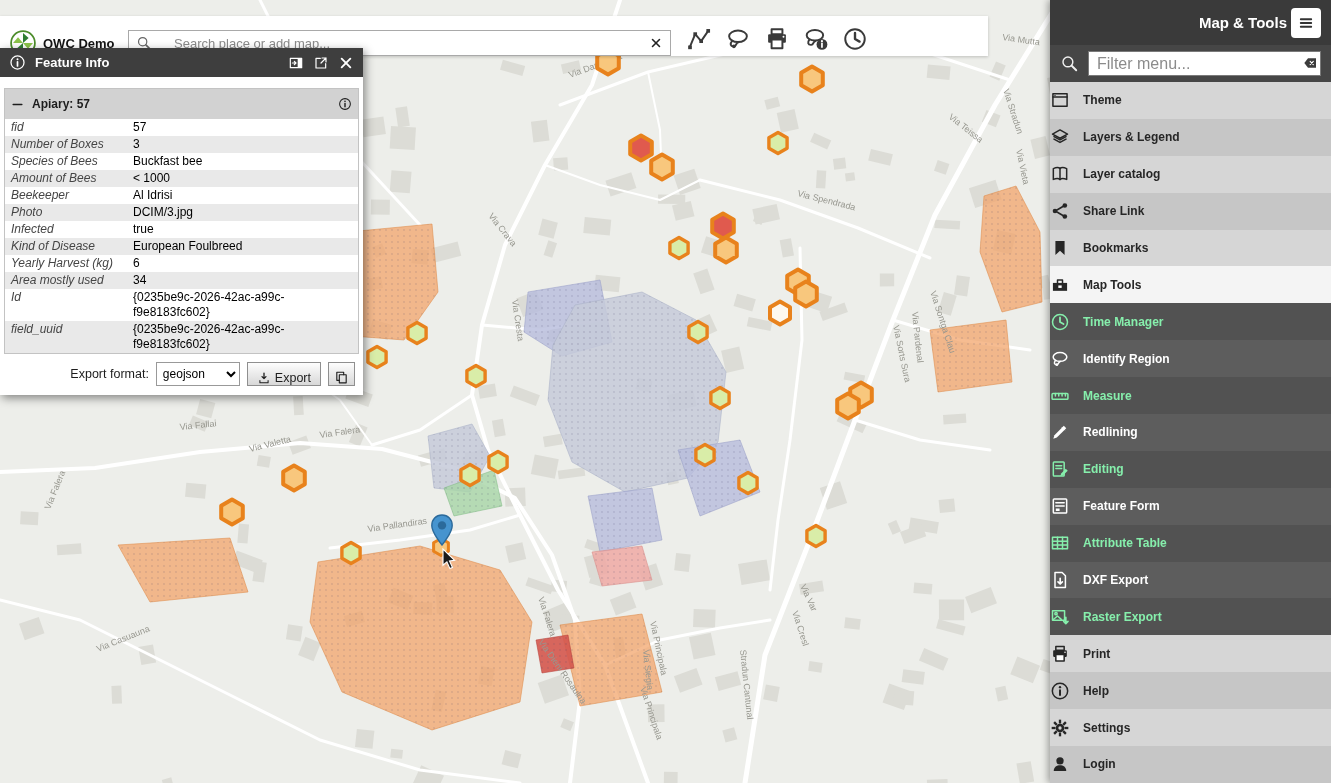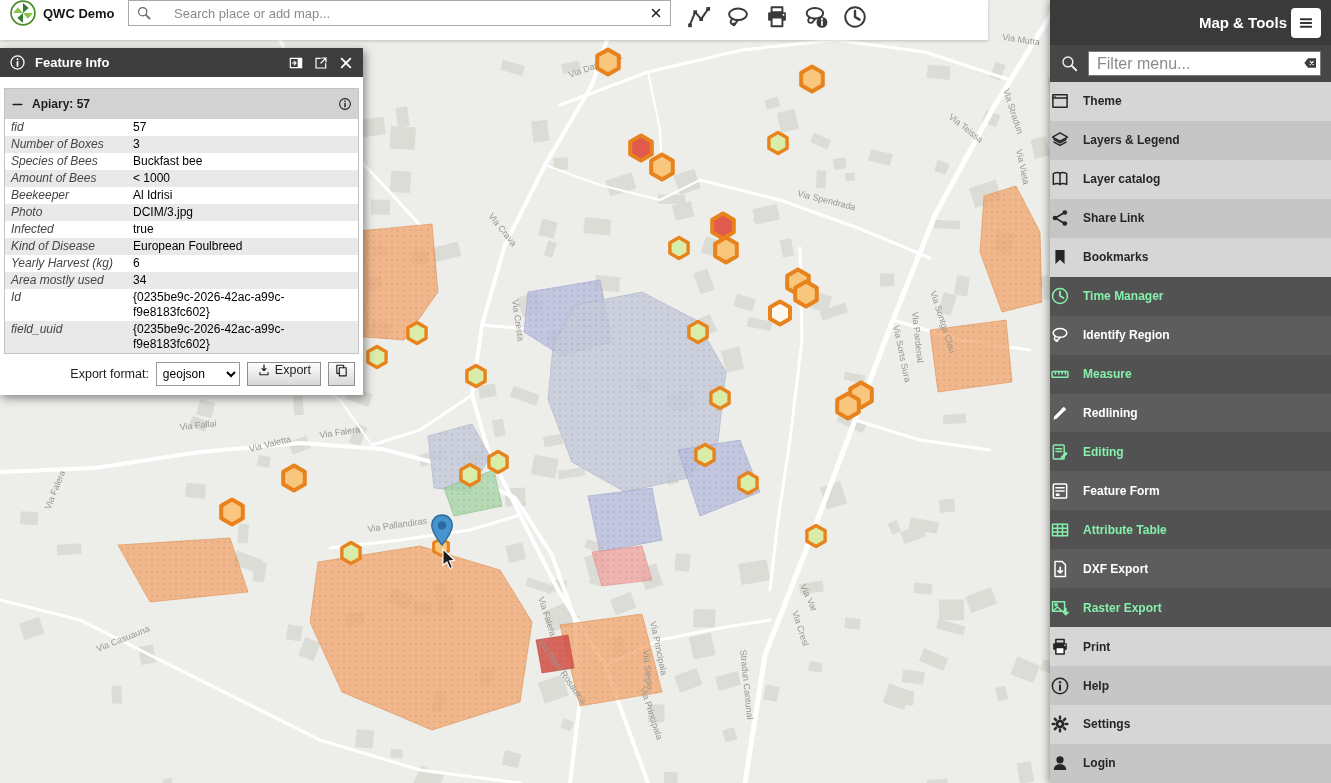--- a/index.html
+++ b/index.html
@@ -2,21 +2,21 @@
 <html><head>
 <meta charset="utf-8">
 <style>
   *{box-sizing:border-box;margin:0;padding:0}
   html,body{width:1331px;height:783px;overflow:hidden}
   body{font-family:"Liberation Sans",sans-serif;position:relative;background:#edeeea}
   .svgi{display:block}
   #map-svg{position:absolute;left:0;top:0}
 
   
-  #topbar{position:absolute;left:0;top:0;width:988px;height:40px;background:#fff;display:flex;align-items:flex-start;z-index:4;box-shadow:0 1px 3px rgba(0,0,0,.2)}
+  #topbar{position:absolute;left:0;top:16px;width:988px;height:40px;background:#fff;display:flex;align-items:flex-end;z-index:4;box-shadow:0 1px 3px rgba(0,0,0,.2)}
   .logo{display:flex;align-items:center;gap:7px;padding:0 10px;width:128px;flex:none}
   .logo-text{font-weight:bold;font-size:13px;color:#141414;white-space:nowrap}
   .searchbox{display:flex;align-items:center;width:543px;height:26px;border:1px solid #a9a9a9;background:#fff;padding:0 7px;gap:22px;color:#666;flex:none}
   .searchbox input{flex:1;border:none;outline:none;font-size:13px;color:#333;min-width:0;background:transparent}
   .searchbox input::placeholder{color:#8b8b8b}
   .sicon{color:#666}
   .clear{color:#222;cursor:pointer}
   #topbar-buttons{display:flex;align-items:center;margin-left:12px;gap:7px}
   .tb-btn{background:none;border:none;width:32px;height:34px;display:flex;align-items:center;justify-content:center;color:#3a3a3a;cursor:pointer}
 
@@ -27,21 +27,21 @@
   .fi-titlebar .btn{cursor:pointer;display:flex;color:#fff}
   .fi-body{margin:11px 4px 0;border:1px solid #c3c3c3}
   .fi-section{height:30px;background:#d2d2d2;display:flex;align-items:center;gap:8px;padding:0 6px;font-size:12px;font-weight:bold;color:#1d1d1d;cursor:pointer}
   .fi-section-title{flex:1}
   .fi-row{display:flex;font-size:12px;line-height:1.25}
   .fi-row.alt{background:#e9e9e9}
   .fi-attr{width:128px;flex:none;padding:1px 6px;font-style:italic;color:#454545}
   .fi-val{flex:1;min-width:0;padding:1px 8px 1px 0;color:#000;word-wrap:break-word}
   .fi-footer{display:flex;align-items:center;justify-content:flex-end;gap:7px;padding:8px 8px 9px;font-size:12.5px;color:#1d1d1d}
   .fi-footer select{height:24px;font-size:12px;border:1px solid #999;background:#fff;padding:0 2px;width:84px}
-  .btn-export,.btn-clip{height:24px;border:1px solid #8f8f8f;background:linear-gradient(#fdfdfd,#d8d8d8);display:flex;align-items:flex-start;gap:4px;padding:0 9px;font-size:12.5px;color:#1d1d1d;cursor:pointer}
+  .btn-export,.btn-clip{height:24px;border:1px solid #8f8f8f;background:linear-gradient(#fdfdfd,#d8d8d8);display:flex;align-items:flex-end;gap:4px;padding:0 9px;font-size:12.5px;color:#1d1d1d;cursor:pointer}
   .btn-clip{padding:0 5px}
 
   
   #sidebar{position:absolute;right:0;top:0;width:281px;height:783px;z-index:6;display:flex;flex-direction:column;background:#4a4a4a;box-shadow:-2px 0 7px rgba(0,0,0,.35)}
   .sb-header{height:45px;background:#3a3a3a;display:flex;align-items:center;justify-content:flex-end;gap:4px;padding:0 10px;flex:none}
   .sb-title{color:#fff;font-weight:bold;font-size:15px}
   .sb-menu{width:30px;height:30px;background:#fff;border:none;border-radius:4px;display:flex;align-items:center;justify-content:center;color:#333;cursor:pointer}
   .sb-filter{height:37px;display:flex;align-items:center;gap:9px;padding:0 10px;background:#464646;color:#f0f0f0;flex:none}
   .sb-input-wrap{flex:1;position:relative;display:flex}
   .sb-input-wrap input{width:100%;height:25px;border:1px solid #7a7a7a;font-size:16px;padding:0 24px 0 8px;outline:none;background:#fff;color:#333}
@@ -640,20 +640,30 @@
      <span class="sb-label">Share Link</span>
    </div>
         <div class="sb-item light">
      <span class="sb-ic">
             <svg class="svgi" width="20" height="20" viewBox="0 0 24 24" fill="none" stroke="currentColor" stroke-width="1.8" stroke-linecap="round" stroke-linejoin="round" aria-hidden="true">
               <path d="M6.5 3.5 H17.5 V20.5 L12 15.2 L6.5 20.5 Z" fill="currentColor" stroke="none"></path>
             </svg>
           </span>
      <span class="sb-label">Bookmarks</span>
    </div>
+        <div class="sb-item active">
+     <span class="sb-ic">
+            <svg class="svgi" width="20" height="20" viewBox="0 0 24 24" fill="none" stroke="currentColor" stroke-width="1.8" stroke-linecap="round" stroke-linejoin="round" aria-hidden="true">
+              <path d="M3.5 9.5 H20.5 V19 H3.5 Z" fill="currentColor" stroke="none"></path>
+              <path d="M9 9.5 V6 H15 V9.5" fill="none"></path>
+              <rect x="10" y="12.5" width="4" height="3" fill="#fff" stroke="none"></rect>
+            </svg>
+          </span>
+     <span class="sb-label">Map Tools</span>
+   </div>
         <div class="sb-item dark">
      <span class="sb-ic">
             <svg class="svgi" width="20" height="20" viewBox="0 0 24 24" fill="none" stroke="currentColor" stroke-width="1.8" stroke-linecap="round" stroke-linejoin="round" aria-hidden="true">
               <circle cx="12" cy="12" r="9"></circle>
               <path d="M12 6.5 V12 L16.2 14.4" stroke-width="2.2"></path>
             </svg>
           </span>
      <span class="sb-label">Time Manager</span>
    </div>
         <div class="sb-item dark-alt">

